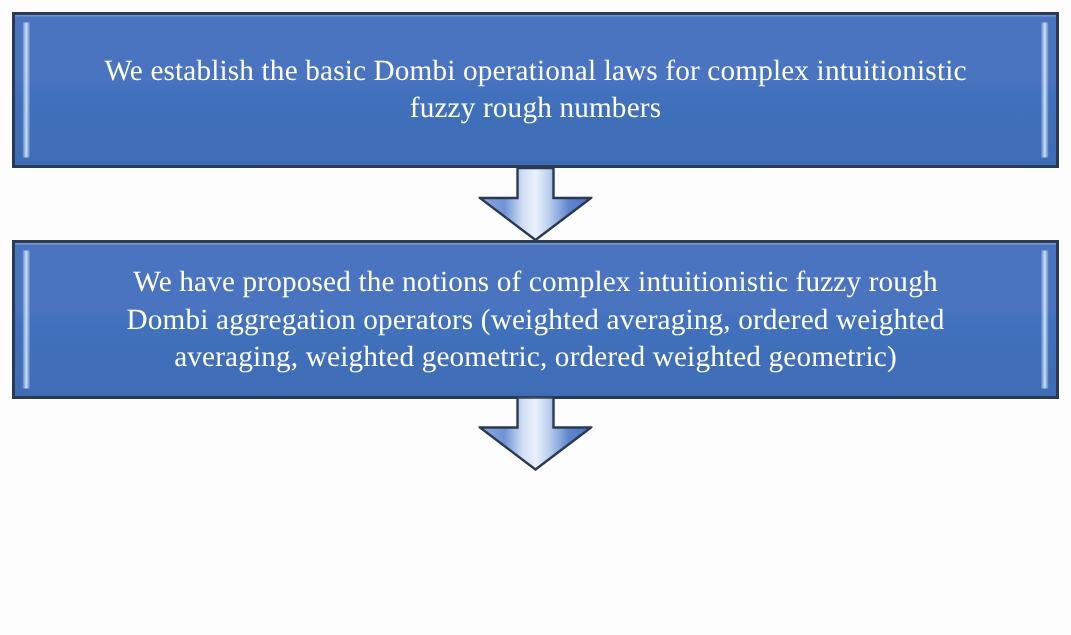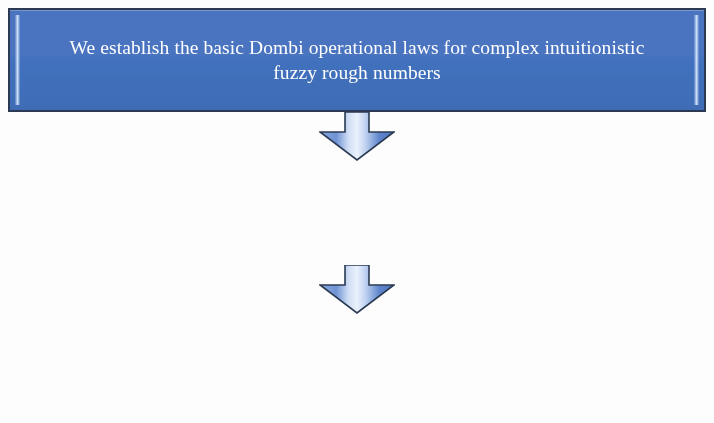--- a/index.html
+++ b/index.html
@@ -96,20 +96,25 @@
           <stop offset="50%" stop-color="#eaf1fc"></stop>
           <stop offset="62%" stop-color="#bdd0ef"></stop>
           <stop offset="80%" stop-color="#5f86cd"></stop>
           <stop offset="100%" stop-color="#4c73bd"></stop>
         </linearGradient>
       </defs>
       <polygon points="26,0 50,0 50,20 75,20 38,48 1,20 26,20" fill="url(#arrGrad)" stroke="#2b3a52" stroke-width="1.6" stroke-linejoin="miter"></polygon>
     </svg>
   </div>
 
+  <div class="proc-box" id="box2">
+    <div class="proc-text">We have proposed the notions of complex intuitionistic fuzzy rough
+Dombi aggregation operators (weighted averaging, ordered weighted
+averaging, weighted geometric, ordered weighted geometric)</div>
+  </div>
 
   <div class="arrow" id="arrow2">
     <svg width="76" height="49" viewBox="0 0 76 49" xmlns="http://www.w3.org/2000/svg">
       <defs>
         <linearGradient id="arrGrad2" x1="0" y1="0" x2="1" y2="0">
           <stop offset="0%" stop-color="#8aa9de"></stop>
           <stop offset="22%" stop-color="#6f93d4"></stop>
           <stop offset="38%" stop-color="#cfddf4"></stop>
           <stop offset="50%" stop-color="#eaf1fc"></stop>
           <stop offset="62%" stop-color="#bdd0ef"></stop>

